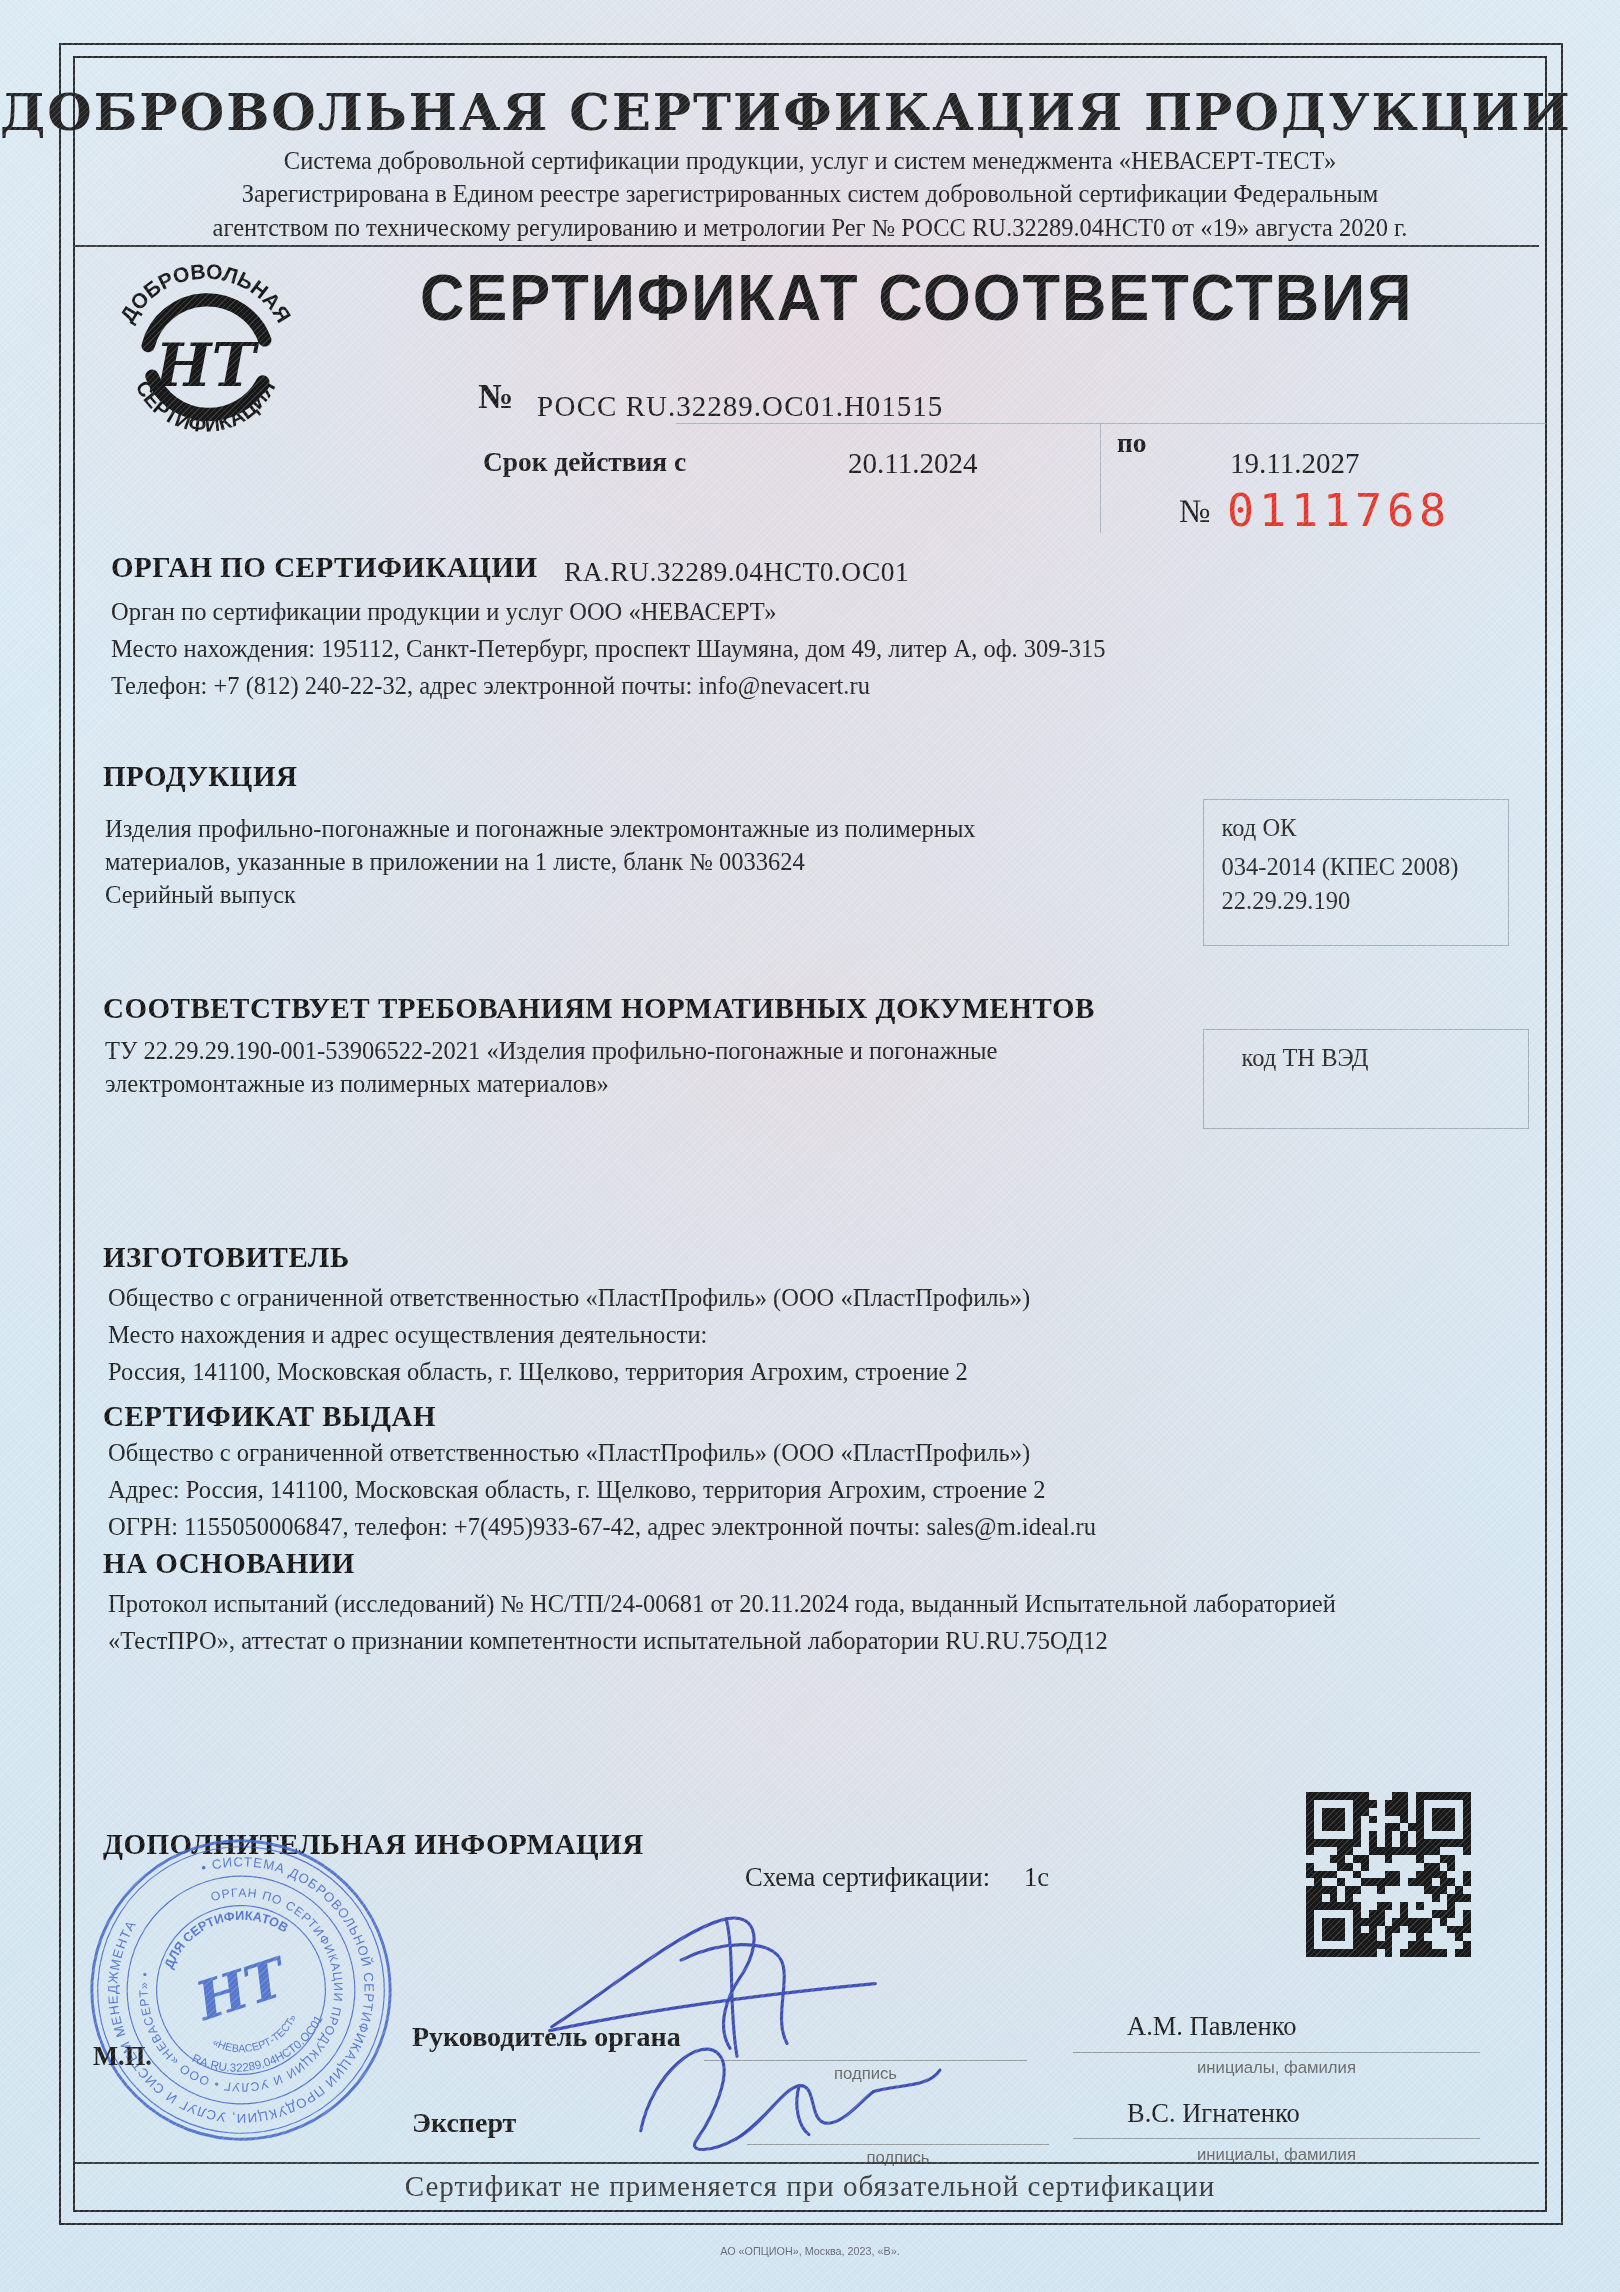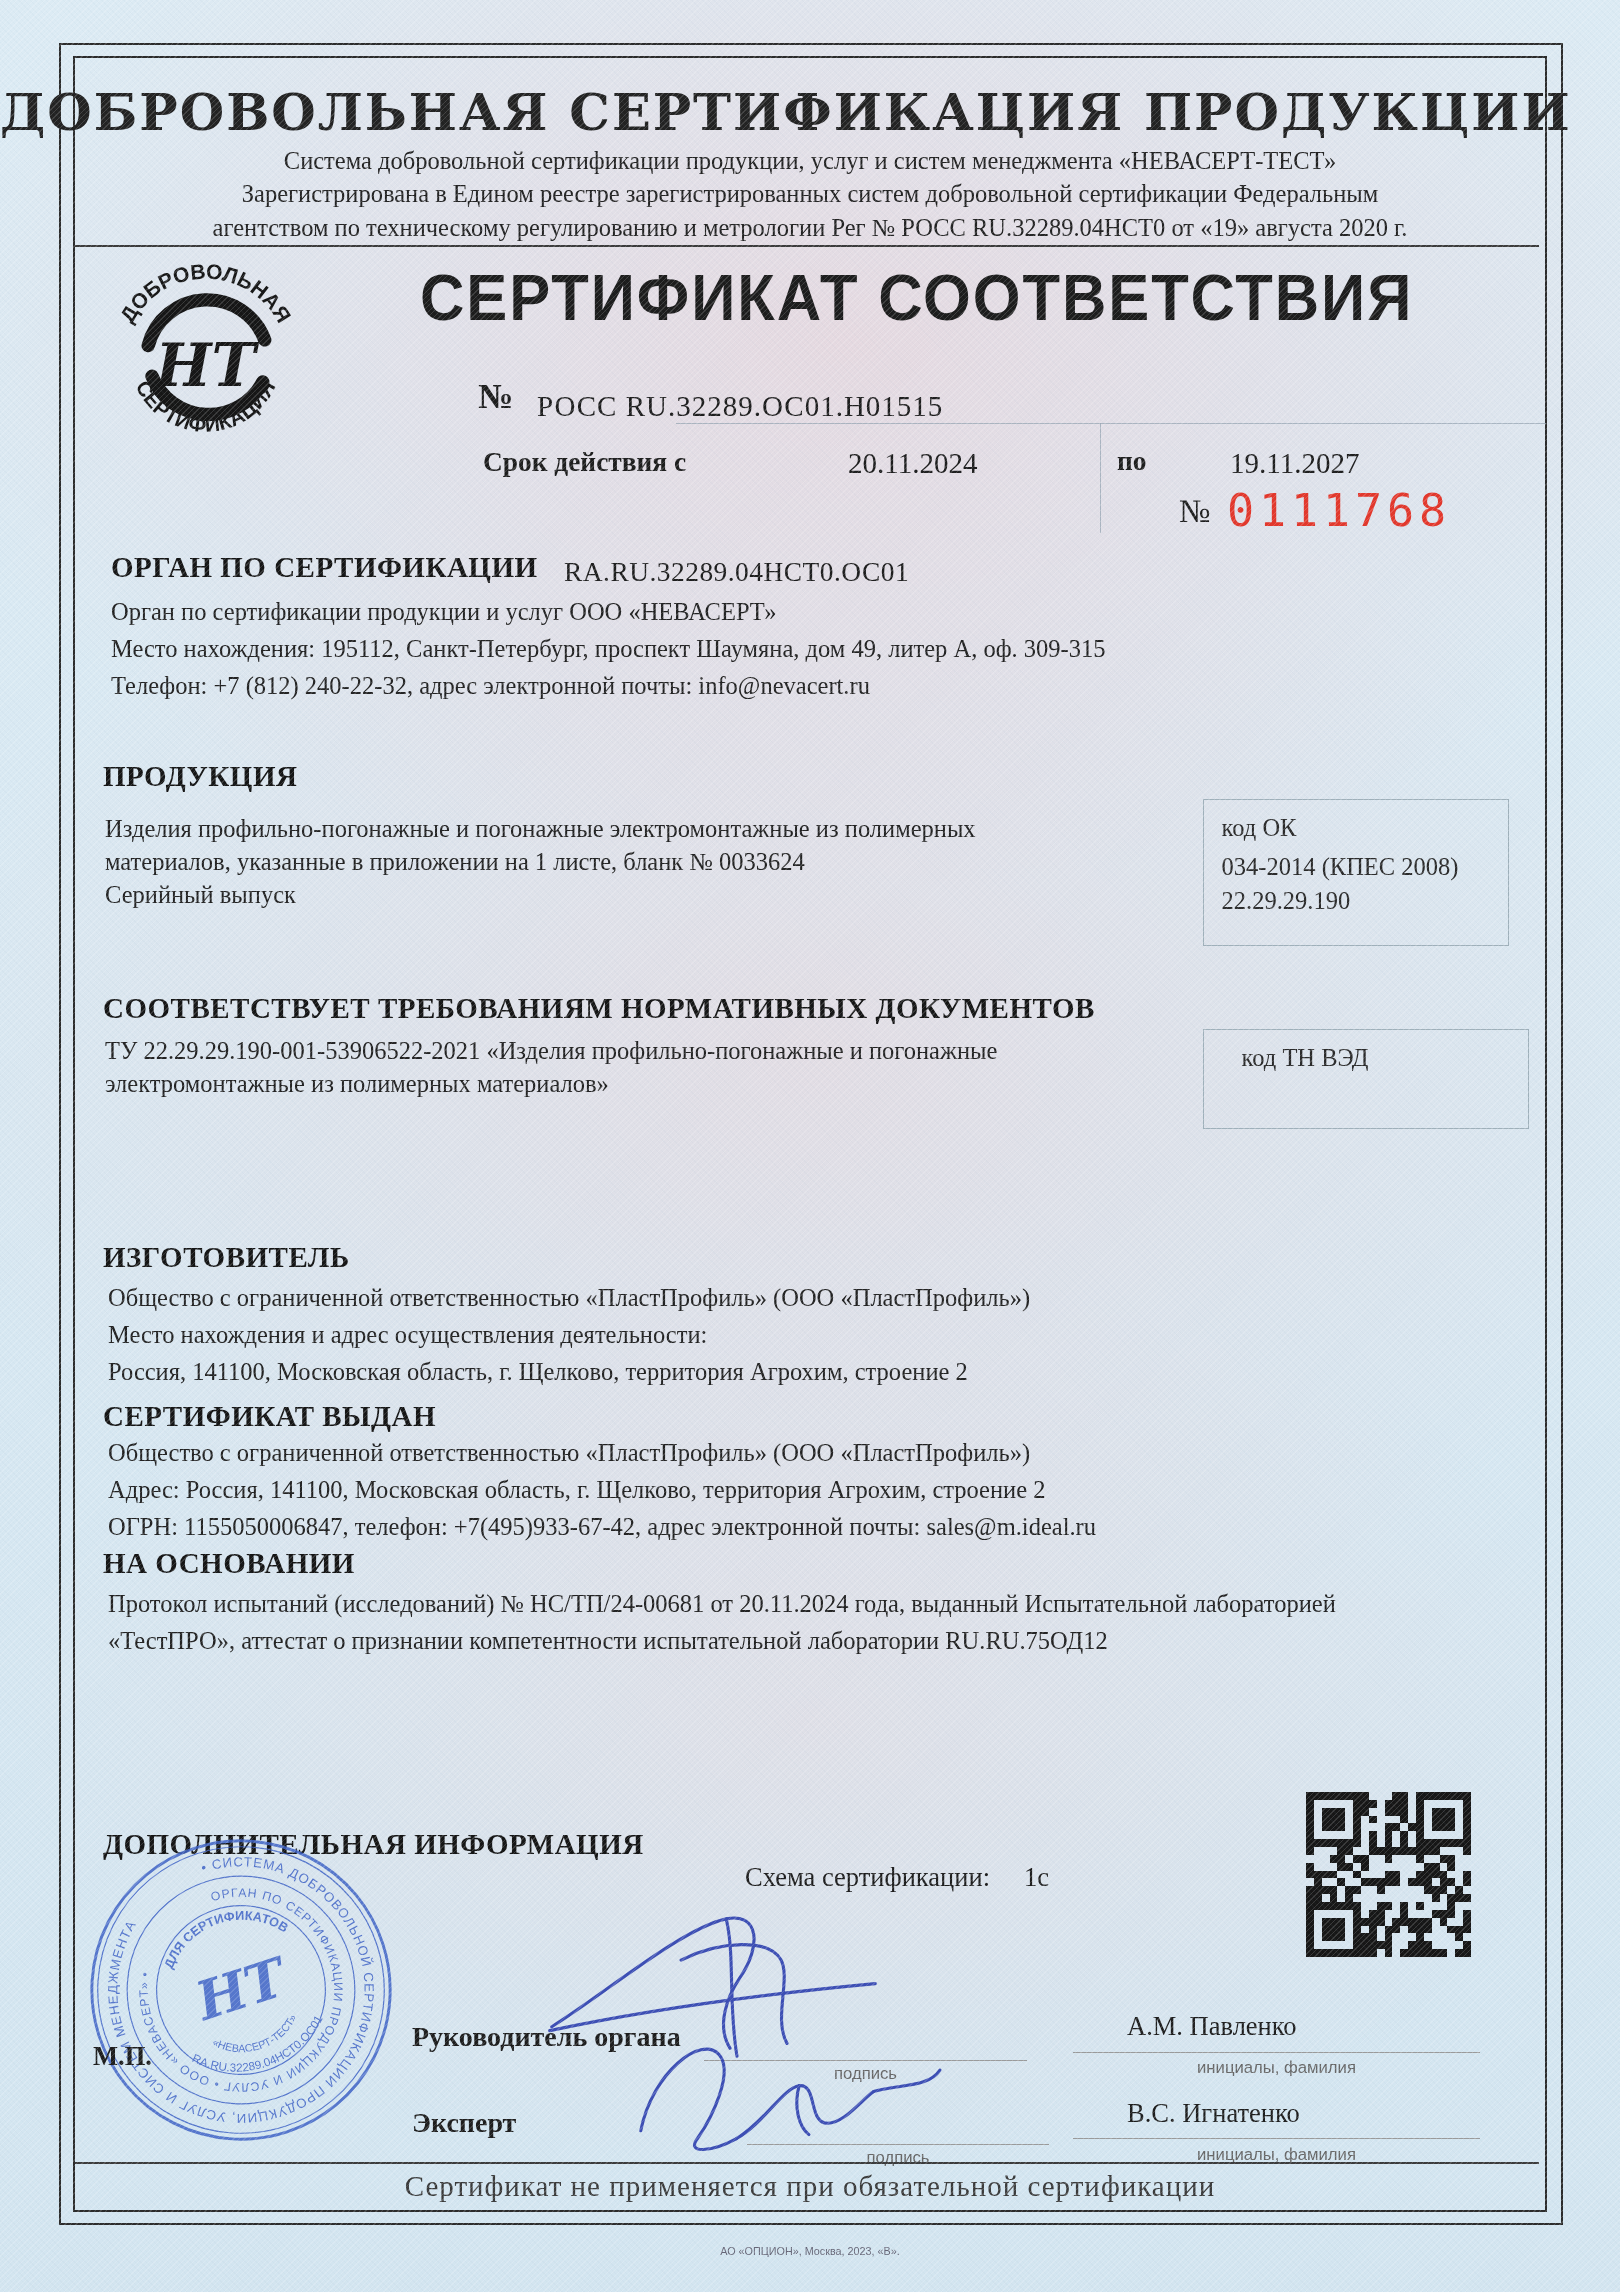--- a/index.html
+++ b/index.html
@@ -84,21 +84,21 @@
 
   <div class="abs cert-title">СЕРТИФИКАТ СООТВЕТСТВИЯ</div>
   <div class="abs faint" style="left:676px;top:423px;width:870px;height:1px;"></div>
   <div class="abs faint" style="left:1100px;top:423px;width:1px;height:110px;"></div>
 
   <div class="abs numlabel" style="left:478px;top:377px;">№</div>
   <div class="abs numval" style="left:537px;top:390px;">РОСС RU.32289.ОС01.Н01515</div>
 
   <div class="abs vlabel" style="left:483px;top:447px;">Срок действия  с</div>
   <div class="abs vdate" style="left:848px;top:447px;">20.11.2024</div>
-  <div class="abs vlabel" style="left:1117px;top:446px;text-align:right;">по</div>
+  <div class="abs vlabel" style="left:1117px;top:428px;text-align:right;">по</div>
   <div class="abs vdate" style="left:1230px;top:447px;">19.11.2027</div>
 
   <div class="abs serial-label" style="left:1179px;top:493px;">№</div>
   <div class="abs serial" style="left:1227px;top:484px;">0111768</div>
 
   <div class="abs sec-h" style="left:111px;top:551px;">ОРГАН ПО СЕРТИФИКАЦИИ</div>
   <div class="abs sec-code" style="left:564px;top:557px;">RA.RU.32289.04НСТ0.ОС01</div>
   <div class="abs bline" style="left:111px;top:598px;">Орган по сертификации продукции и услуг ООО «НЕВАСЕРТ»</div>
   <div class="abs bline" style="left:111px;top:635px;">Место нахождения: 195112, Санкт-Петербург, проспект Шаумяна, дом 49, литер А, оф. 309-315</div>
   <div class="abs bline" style="left:111px;top:672px;">Телефон: +7 (812) 240-22-32, адрес электронной почты: info@nevacert.ru</div>

